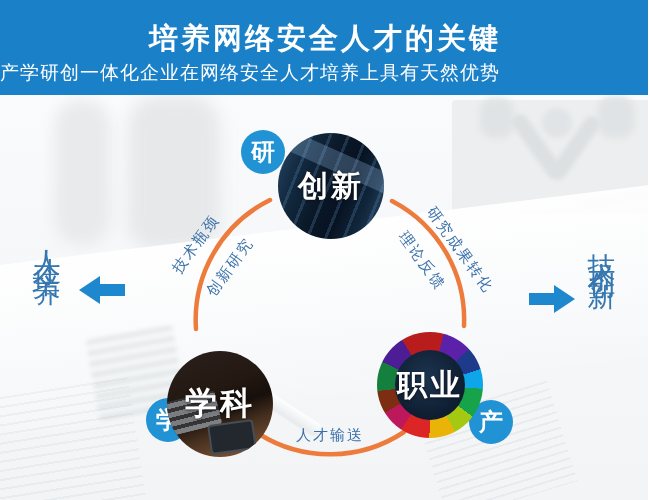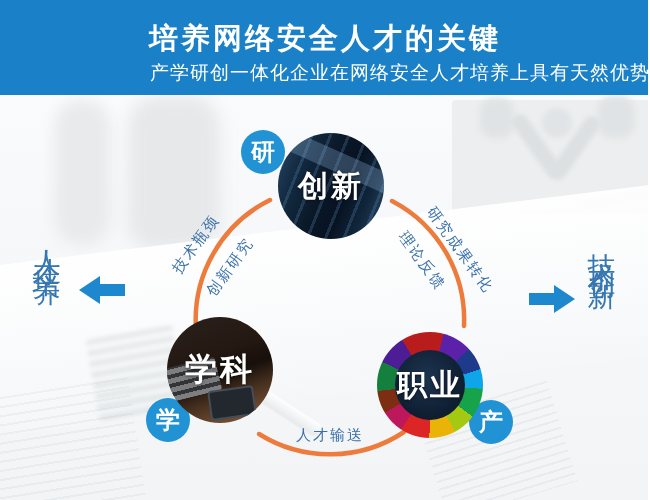--- a/index.html
+++ b/index.html
@@ -23,21 +23,21 @@
   .decor-pen-red { left:584px; top:193px; width:72px; height:9px; background:#f0dcd8; border-radius:5px; transform:rotate(-12deg); filter:blur(1px); opacity:.8; }
   .decor-sheen { left:-60px; top:225px; width:780px; height:170px; transform:rotate(-7deg); background:linear-gradient(180deg,rgba(255,255,255,.95) 0%,rgba(246,248,250,.4) 100%); }
   .decor-keyboard { left:92px; top:332px; width:88px; height:82px; transform:rotate(-10deg); background:repeating-linear-gradient(0deg,rgba(120,128,136,.35) 0 5px,rgba(220,224,228,.2) 5px 11px); filter:blur(2px); opacity:.45; border-radius:4px; }
   .decor-paper-left { left:-12px; top:388px; width:150px; height:125px; transform:rotate(-9deg); background:repeating-linear-gradient(180deg,rgba(150,160,175,.20) 0 2px,transparent 2px 9px); opacity:.5; }
   .decor-paper-right { left:430px; top:398px; width:135px; height:105px; transform:rotate(-17deg); background:repeating-linear-gradient(180deg,rgba(150,160,175,.22) 0 2px,transparent 2px 8px); opacity:.5; }
   .decor-pen-white { left:248px; top:404px; width:78px; height:13px; background:linear-gradient(180deg,#fefefe,#e7eaec); border-radius:7px; transform:rotate(33deg); box-shadow:0 1px 2px rgba(0,0,0,.06); }
 
   
   .header { position:absolute; left:0; top:0; width:650px; height:95px; background:#1A80C8; z-index:5; }
   .header-title { position:absolute; top:19px; left:0; width:100%; text-align:center; color:#ffffff; font-size:29px; font-weight:bold; letter-spacing:3px; }
-  .header-subtitle { position:absolute; top:60px; left:0; width:100%; text-align:right; color:#ffffff; font-size:19px; font-weight:500; letter-spacing:1px; }
+  .header-subtitle { position:absolute; top:60px; left:0; width:100%; text-align:left; color:#ffffff; font-size:19px; font-weight:500; letter-spacing:1px; }
 
   
   .arcs { position:absolute; left:0; top:0; z-index:6; }
 
   
   .badge { position:absolute; width:44px; height:44px; border-radius:50%; background:#2192D3; color:#fff;
            display:flex; align-items:center; justify-content:center; font-size:24px; font-weight:bold; z-index:7; }
   .badge-research  { left:241px; top:130px; }
   .badge-study     { left:146px; top:398px; }
   .badge-industry  { left:469px; top:400px; }
@@ -46,21 +46,21 @@
   .photo .fill { position:absolute; inset:0; }
   .photo-label { position:absolute; inset:0; display:flex; align-items:center; justify-content:center;
                  color:#ffffff; font-weight:bold; letter-spacing:3px; z-index:3;
                  text-shadow:0 1px 3px rgba(0,0,0,.55); }
   .node-innovation .photo { left:278px; top:133px; position:absolute;
     background:linear-gradient(112deg,#2a4866 0%,#132b42 22%,#0a1828 45%,#071221 62%,#12283e 80%,#2f4f6d 100%); }
   .node-innovation .code-lines { background:repeating-linear-gradient(112deg,rgba(110,160,210,0) 0 14px,rgba(110,160,210,.22) 14px 17px); }
   .node-innovation .band { position:absolute; width:140%; height:20px; background:rgba(150,190,230,.28); transform:rotate(24deg); top:16px; left:-20%; }
   .node-innovation .photo-label { font-size:30px; }
 
-  .node-discipline .photo { left:167px; top:317px; position:absolute;
+  .node-discipline .photo { left:167px; top:351px; position:absolute;
     background:linear-gradient(160deg,#2b211c 0%,#231812 38%,#170f0b 54%,#46301f 70%,#6e4a31 86%,#7d563a 100%); }
   .node-discipline .kbd { position:absolute; left:-6px; top:46px; width:58px; height:34px; transform:rotate(-14deg);
     background:repeating-linear-gradient(0deg,#9aa0a6 0 5px,#3c3f44 5px 9px); opacity:.75; border-radius:3px; }
   .node-discipline .tablet { position:absolute; left:42px; bottom:5px; width:46px; height:30px; background:#23282e;
     border:2px solid #454d55; border-radius:4px; transform:rotate(-8deg); }
   .node-discipline .photo-label { font-size:32px; }
 
   .node-career .photo { left:377px; top:332px; position:absolute;
     background:conic-gradient(from 15deg,#5b21a8 0 9%,#1e3a8a 9% 16%,#0ea5e9 16% 22%,#16a34a 22% 31%,#a3c912 31% 38%,#eab308 38% 46%,#dc2626 46% 55%,#be185d 55% 62%,#7c2d12 62% 69%,#15803d 69% 78%,#4c1d95 78% 87%,#b91c1c 87% 100%); }
   .node-career .hub { position:absolute; inset:17%; border-radius:50%;

